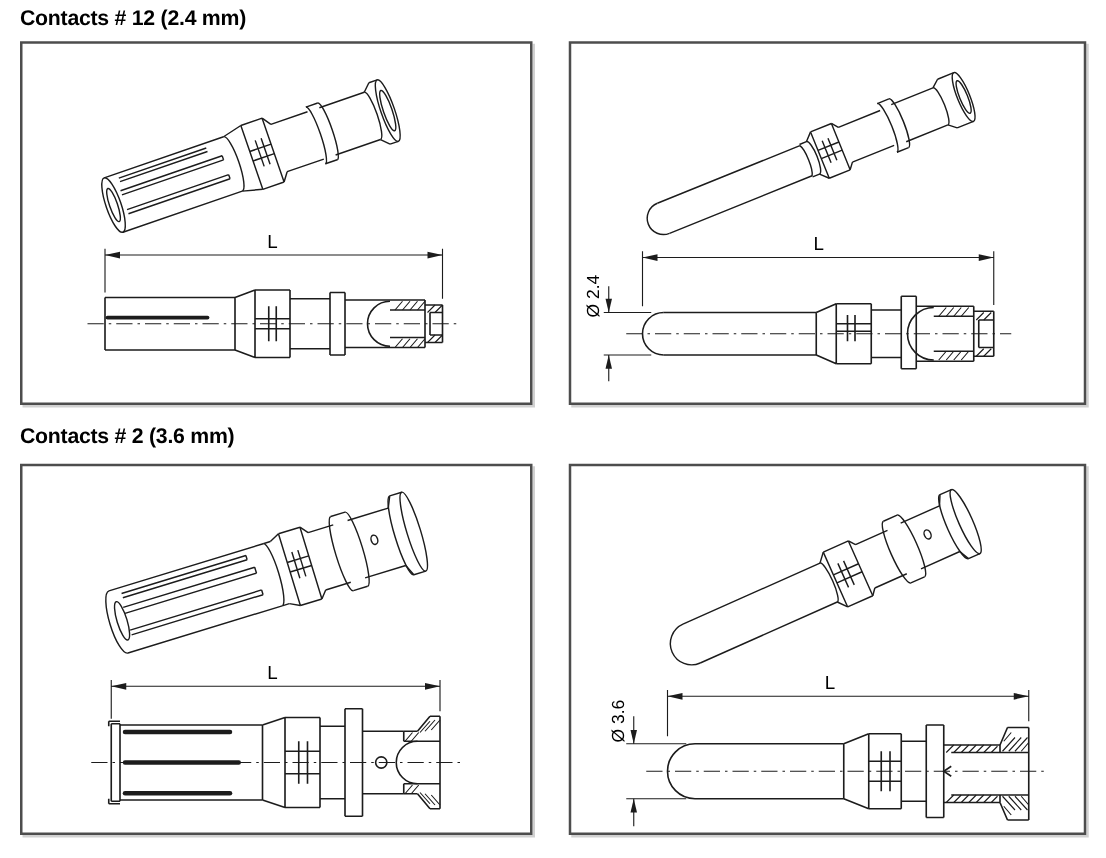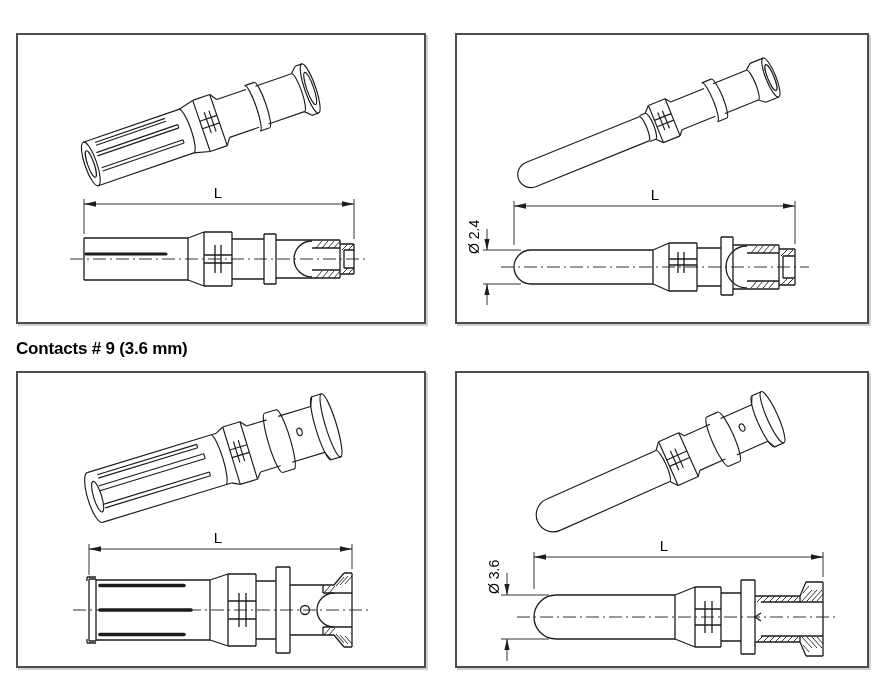--- a/index.html
+++ b/index.html
@@ -25,20 +25,21 @@
   .dim .ah{fill:#1c1c1c;stroke:none;}
   .dim text{font-family:"Liberation Sans",sans-serif;fill:#000;}
   .len-label{font-size:15px;}
   .dia-label{font-size:14px;}
 </style>
 </head>
 <body>
 
 <div class="page">
 
+  <h2 class="sec-title" id="title-12">Contacts # 12 (2.4 mm)</h2>
 
   <div class="panel" id="panel-1">
     <svg viewBox="0 0 406 287">
 
       <g class="iso" transform="translate(70,130) rotate(-19)">
         <ellipse cx="3" cy="0" rx="6" ry="23"></ellipse>
         <ellipse cx="3" cy="0" rx="3.2" ry="14"></ellipse>
         <path d="M3,-23 H104 M3,23 H104"></path>
         <path d="M14,-19 H88 M14,-16 H88"></path>
         <path d="M12,-9 H98 M12,-5.5 H98 M98,-9 V-5.5"></path>
@@ -139,21 +140,21 @@
       <g class="dim">
         <path d="M64,215 H26 M64,249 H26"></path>
         <path d="M30,194 V215 M30,249 V270"></path>
         <path class="ah" d="M30,215 L27.4,204 L32.6,204 Z"></path>
         <path class="ah" d="M30,249 L27.4,260 L32.6,260 Z"></path>
         <text class="dia-label" transform="translate(22,219) rotate(-90)">Ø 2.4</text>
       </g>
     </svg>
   </div>
 
-  <h2 class="sec-title" id="title-8">Contacts # 9 (3.6 mm)</h2>
+  <h2 class="sec-title" id="title-8">Contacts # 2 (3.6 mm)</h2>
 
   <div class="panel" id="panel-3">
     <svg viewBox="0 0 406 293">
 
       <g class="iso" transform="translate(72,126) rotate(-17)">
         <path d="M5,-26 A7,26 0 0 0 5,26"></path>
         <ellipse cx="8" cy="0" rx="4" ry="16"></ellipse>
         <path d="M5,-26 H134 M5,26 H134"></path>
         <path d="M14,-21 H118 M14,-17.5 H118 M118,-21 V-17.5"></path>
         <path d="M12,-10 H122 M12,-5 H122 M122,-10 V-5"></path>

